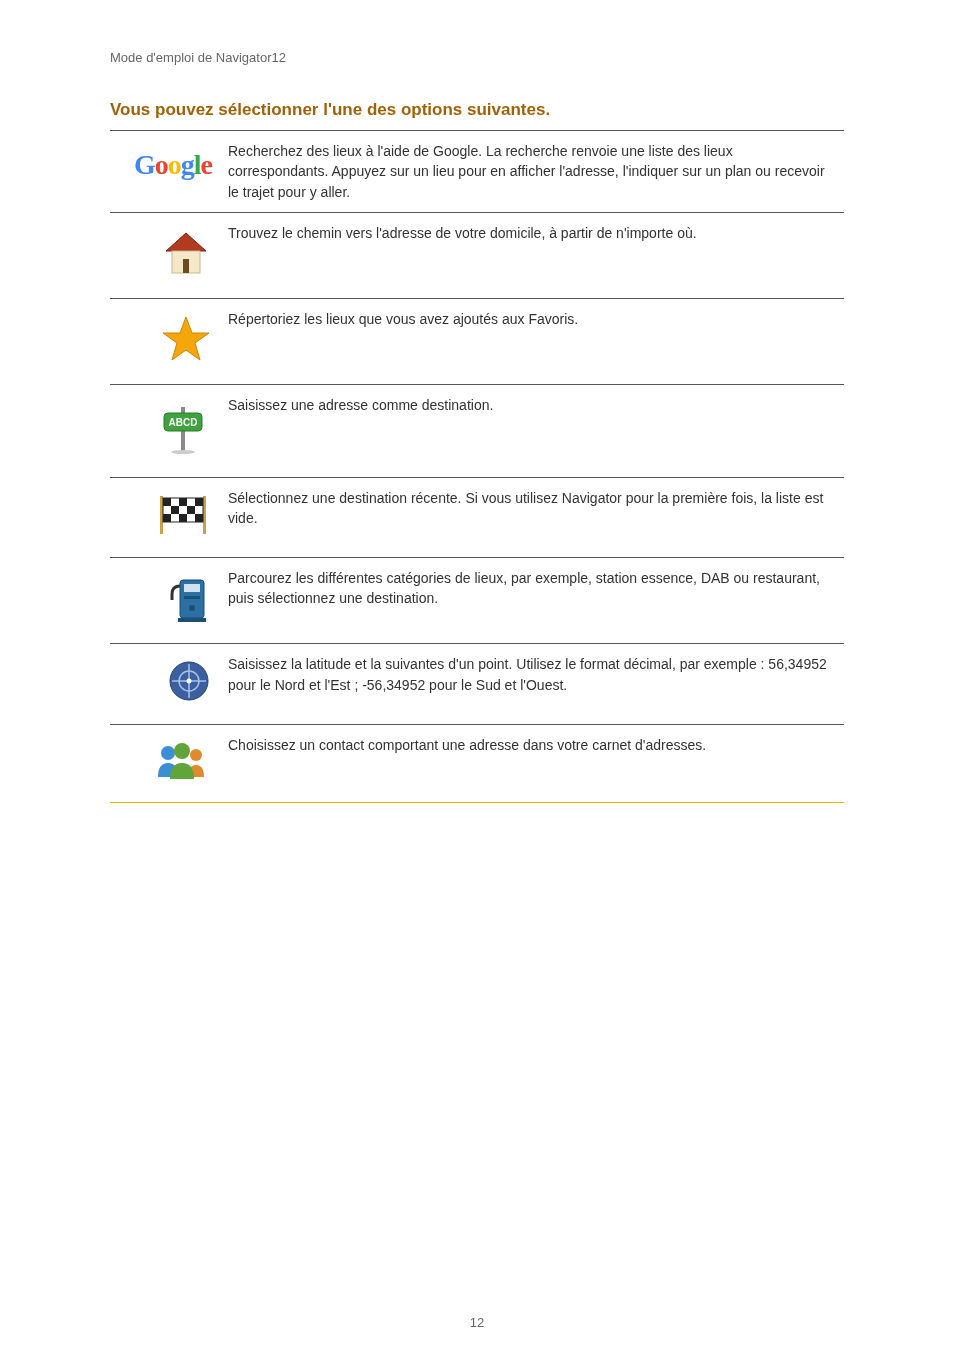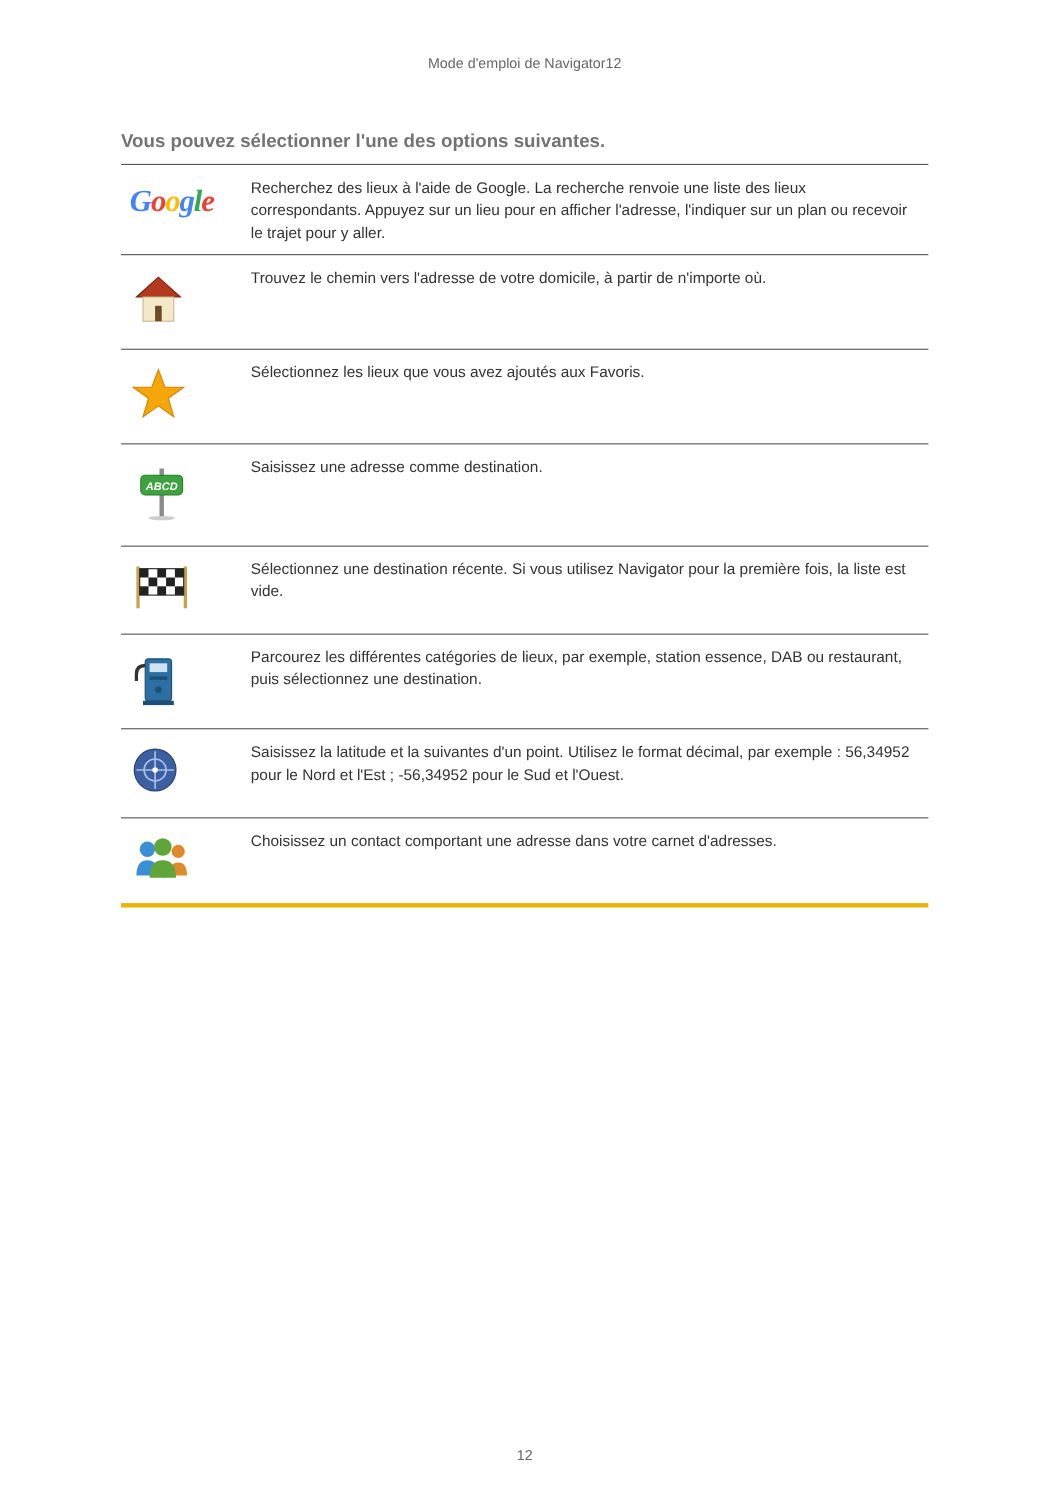--- a/index.html
+++ b/index.html
@@ -1,24 +1,24 @@
 <!DOCTYPE html>
 <html><head>
 <meta charset="utf-8">
 <style>
   * { box-sizing: border-box; margin: 0; padding: 0; }
   html, body { width: 954px; background: #fff; font-family: Arial, Helvetica, sans-serif; color: #333; }
   .page { position: relative; width: 954px; min-height: 1350px; padding: 50px 110px 60px 110px; }
-  .header-line { display: flex; justify-content: center; font-size: 13px; color: #666; margin-bottom: 54px; }
+  .header-line { display: flex; justify-content: flex-start; font-size: 13px; color: #666; margin-bottom: 35px; }
   .header-line .right { text-align: right; }
-  h2.section-title { font-size: 17px; color: #737373; font-weight: 700; margin-bottom: 10px; }
+  h2.section-title { font-size: 17px; color: #a16207; font-weight: 700; margin-bottom: 10px; }
   table.tbl { width: 100%; border-collapse: collapse; }
   table.tbl td { border-top: 1px solid #555; padding: 10px 8px; vertical-align: top; font-size: 14px; line-height: 1.45; color: #333; }
-  table.tbl tr:last-child td { border-bottom: 4px solid #eab308; }
-  table.tbl td.icon-cell { width: 110px; text-align: left; vertical-align: middle; padding-top: 14px; padding-bottom: 14px; font-style: italic; }
+  table.tbl tr:last-child td { border-bottom: 1px solid #eab308; }
+  table.tbl td.icon-cell { width: 110px; text-align: right; vertical-align: middle; padding-top: 14px; padding-bottom: 14px; }
   table.tbl td.icon-cell.top-align { vertical-align: top; }
   .page-num { position: absolute; bottom: 20px; left: 0; width: 954px; text-align: center; font-size: 13px; color: #666; }
   .google-logo { font-family: Georgia, "Times New Roman", serif; font-size: 28px; font-weight: bold; letter-spacing: -1px; }
   .google-logo .g1 { color: #4285F4; }
   .google-logo .g2 { color: #EA4335; }
   .google-logo .g3 { color: #FBBC05; }
   .google-logo .g4 { color: #4285F4; }
   .google-logo .g5 { color: #34A853; }
   .google-logo .g6 { color: #EA4335; }
 </style>
@@ -55,21 +55,21 @@
       </td>
       <td>Trouvez le chemin vers l'adresse de votre domicile, à partir de n'importe où.</td>
     </tr>
 
     <tr>
       <td class="icon-cell">
         <svg width="52" height="52" viewBox="0 0 52 52">
           <polygon points="26,4 32,20 49,20 35,30 40,47 26,37 12,47 17,30 3,20 20,20" fill="#f5a60a" stroke="#d18500" stroke-width="1"></polygon>
         </svg>
       </td>
-      <td>Sélectionnez les lieux que vous avez ajoutés aux Favoris.</td>
+      <td>Répertoriez les lieux que vous avez ajoutés aux Favoris.</td>
     </tr>
 
     <tr>
       <td class="icon-cell">
         <svg width="58" height="58" viewBox="0 0 58 58">
           <rect x="27" y="8" width="4" height="44" fill="#8a8a8a"></rect>
           <rect x="10" y="14" width="38" height="18" rx="4" fill="#3ea23e" stroke="#2d7a2d" stroke-width="1"></rect>
           <text x="29" y="27" text-anchor="middle" font-family="Arial" font-size="10" font-weight="bold" fill="#fff">ABCD</text>
           <ellipse cx="29" cy="53" rx="12" ry="2" fill="#ccc"></ellipse>
         </svg>

